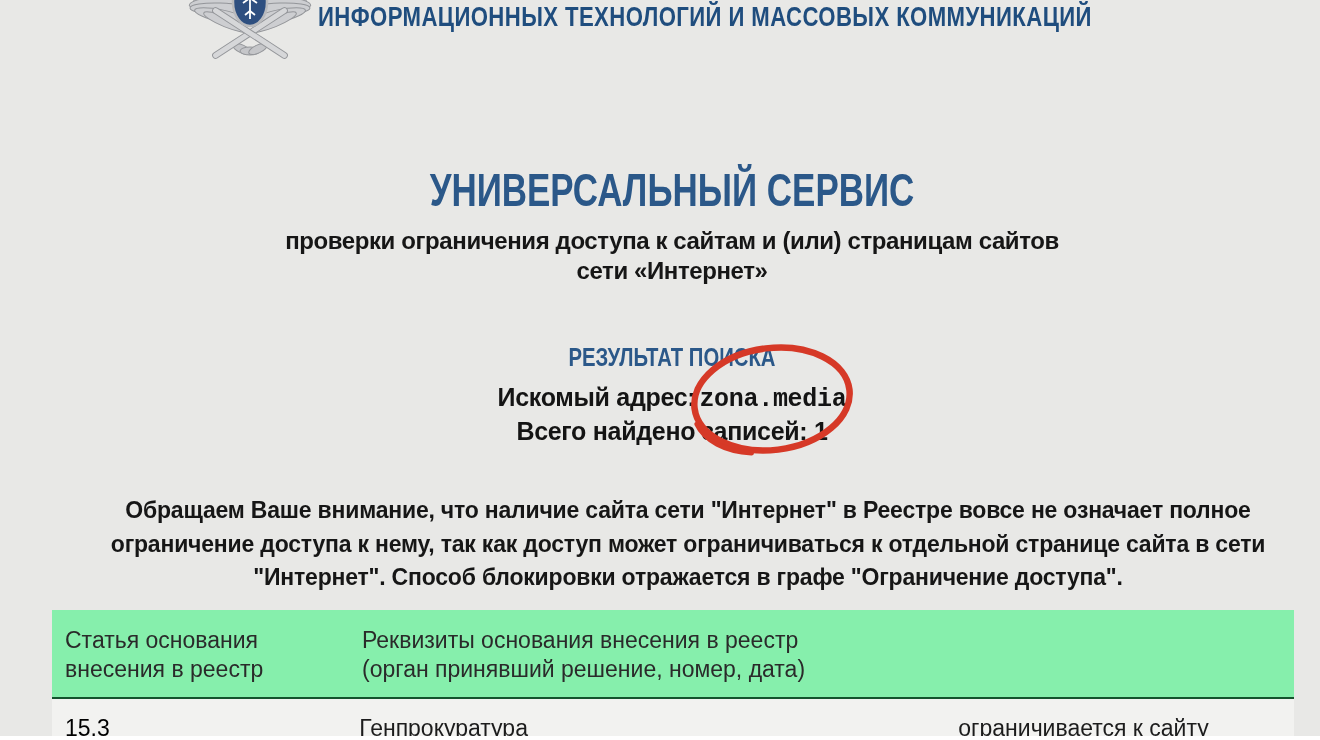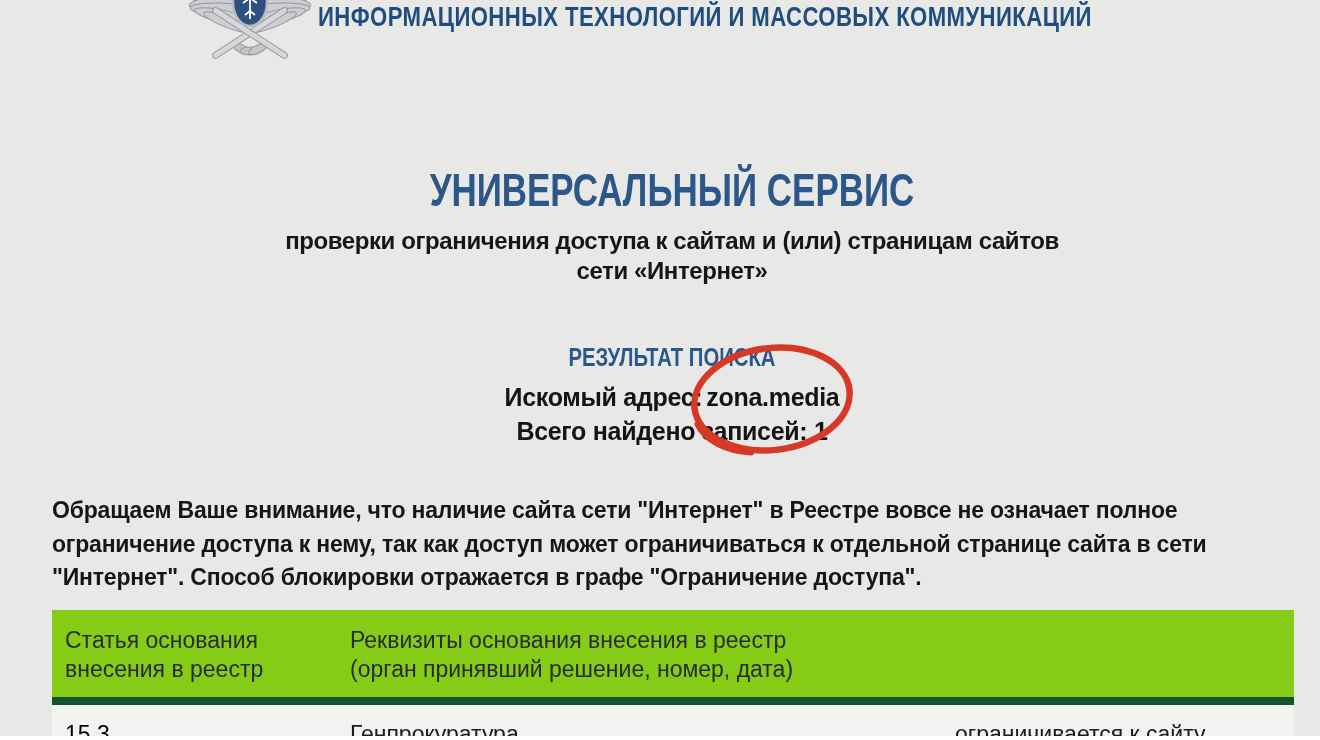--- a/index.html
+++ b/index.html
@@ -37,35 +37,35 @@
     top:343px;
     font-size:26px;line-height:29px;font-weight:bold;color:#2b5889;
     transform:scaleX(.78);transform-origin:center top;
     white-space:nowrap;margin:0;
   }
   .query-line,.total-line{
     font-size:25px;line-height:31px;font-weight:bold;color:#141414;
     letter-spacing:-.3px;
   }
   .query-line{top:382px;}
-  .query-value{margin-left:4px;}
+  .query-value{margin-left:4px;font-family:Liberation Mono, monospace;}
   .total-line{top:416px;}
   
   .notice{
-    position:absolute;left:52px;top:494px;width:1240px;
+    position:absolute;left:68px;top:494px;width:1240px;
     font-size:23px;line-height:33.5px;font-weight:bold;color:#161616;
-    letter-spacing:-.2px;white-space:pre-line;margin:0;
+    letter-spacing:-.2px;white-space:pre-line;margin:0;text-align:center;
   }
   
   .rtable{position:absolute;left:52px;top:610px;width:1242px;}
-  .hrow{display:flex;background:#84cc16;border-bottom:8px solid #14532d;}
+  .hrow{display:flex;background:#86efac;border-bottom:2px solid #14532d;}
   .brow{display:flex;background:#f2f2f0;height:92px;}
   .cell{box-sizing:border-box;font-size:23px;line-height:29px;}
   .c1{width:298px;padding-left:13px;}
-  .c2{width:605px;}
+  .c2{width:605px;margin-left:12px;}
   .c3{width:339px;}
   .hcell{padding-top:16px;padding-bottom:13px;color:#2a2a2a;white-space:pre-line;}
   .bcell{padding-top:15px;color:#1c1c1c;}
   .article-link{color:#000000;text-decoration:none;cursor:pointer;}
   
   .annotation{position:absolute;left:680px;top:338px;pointer-events:none;}
 </style>
 </head>
 <body>
 

